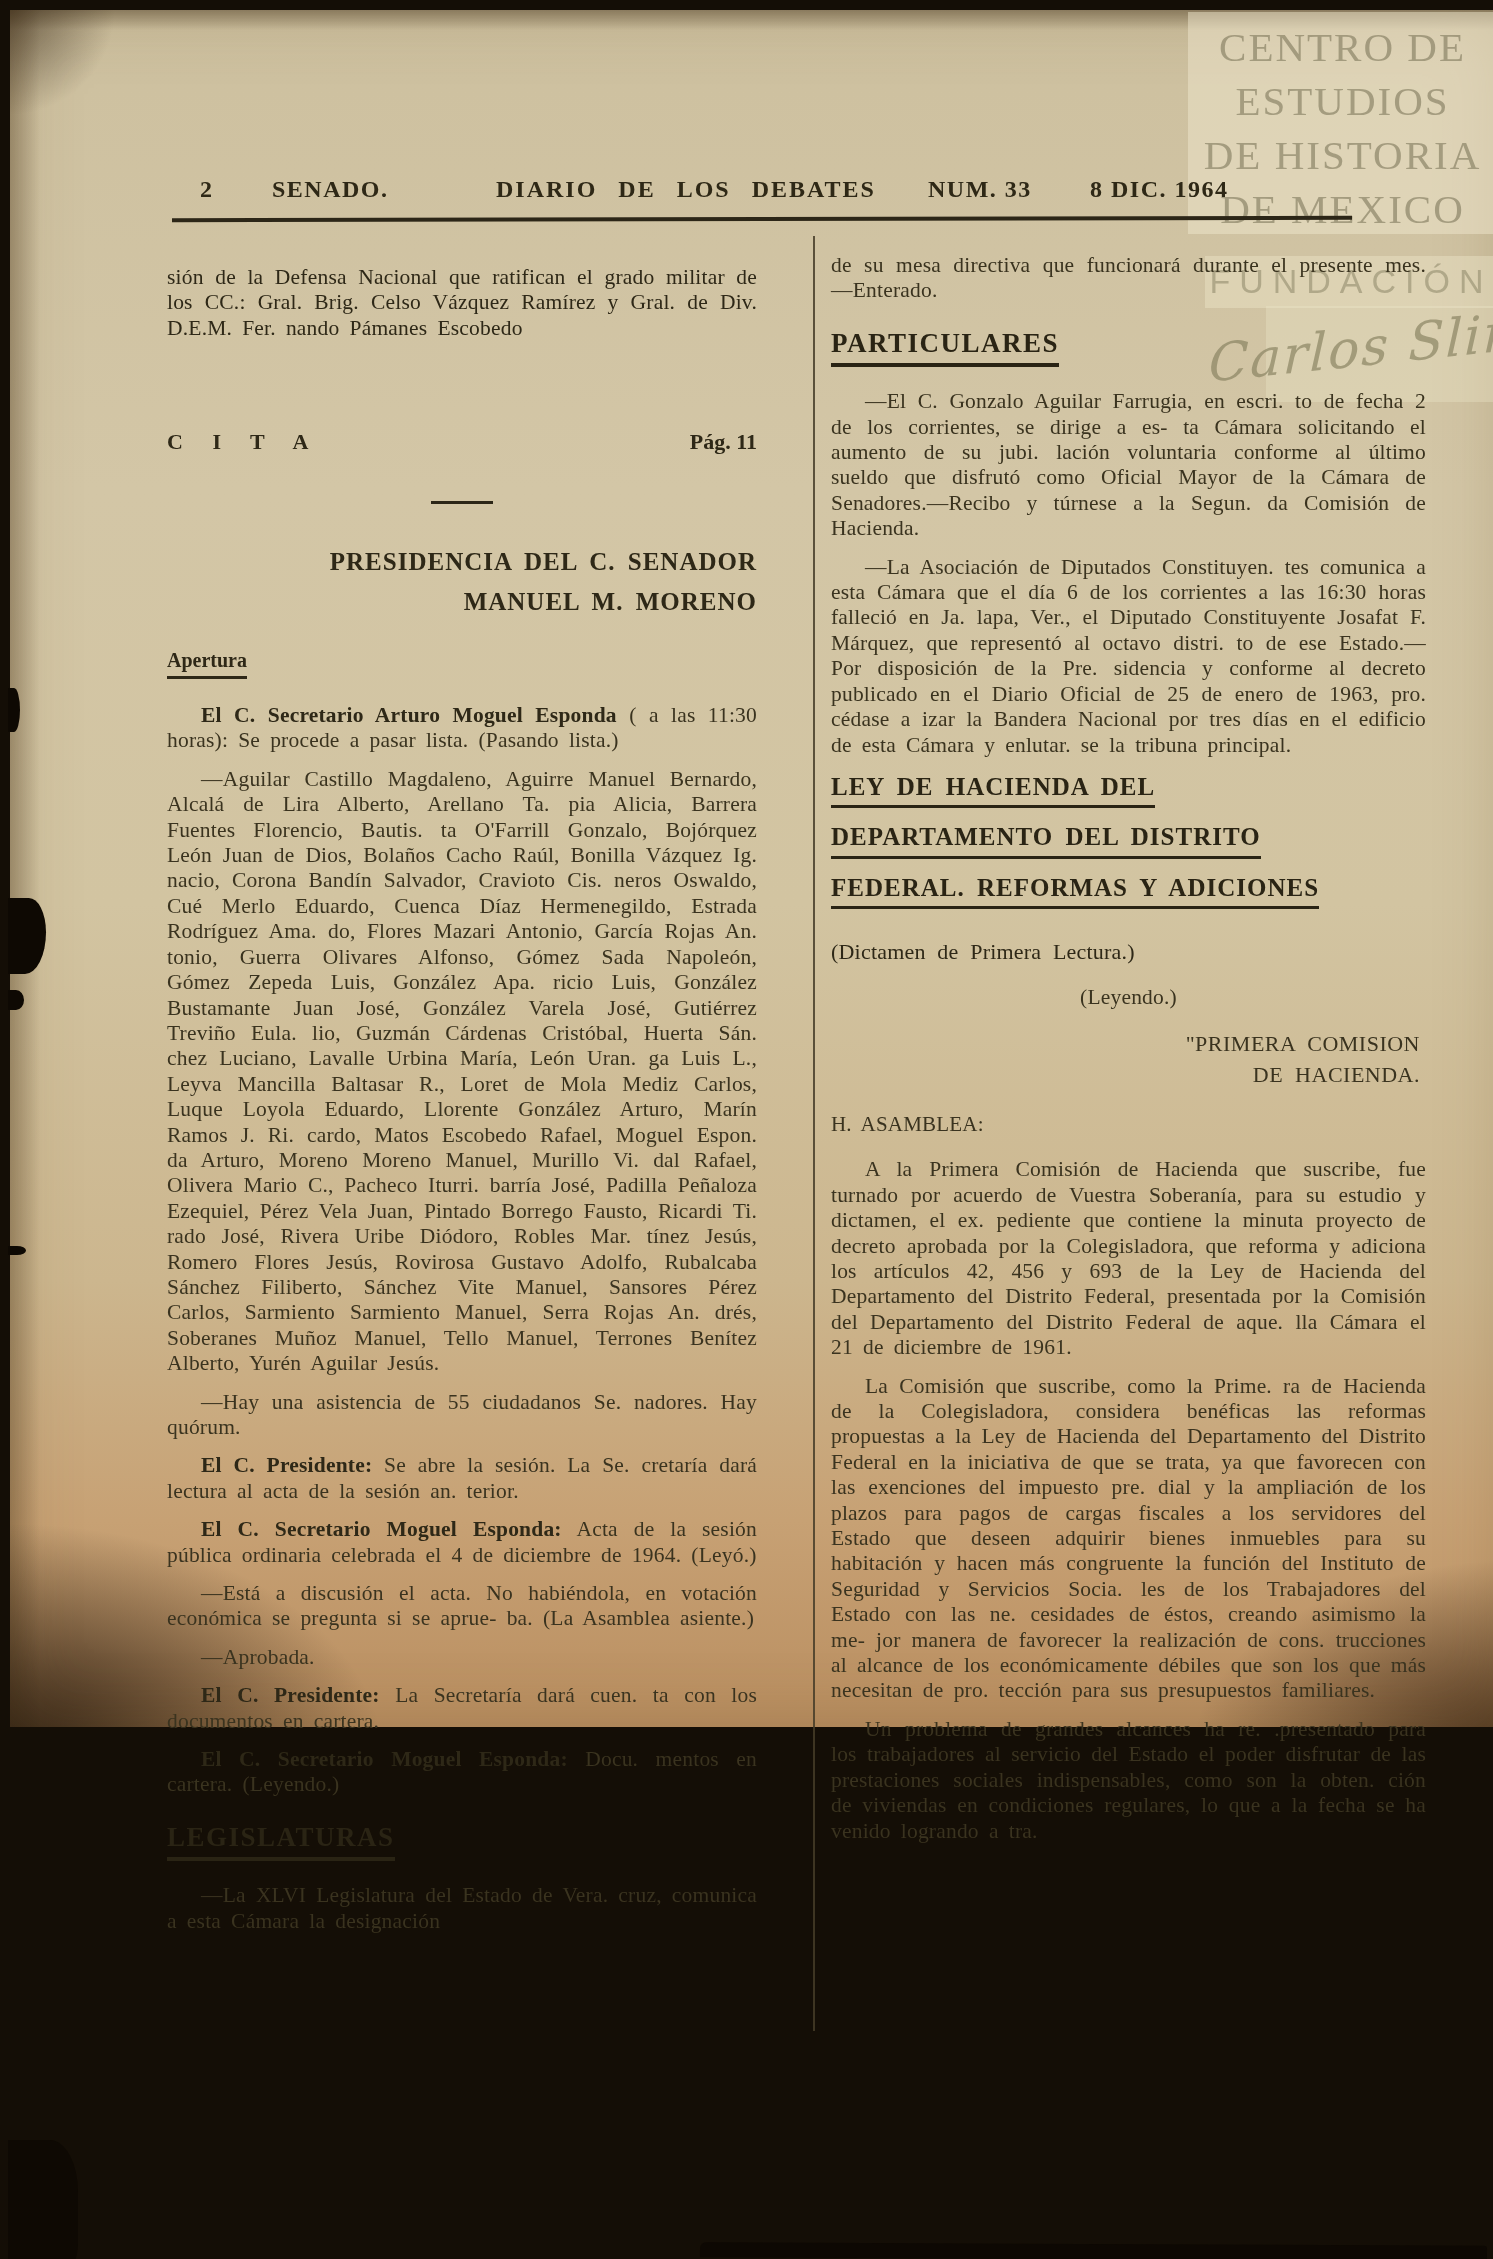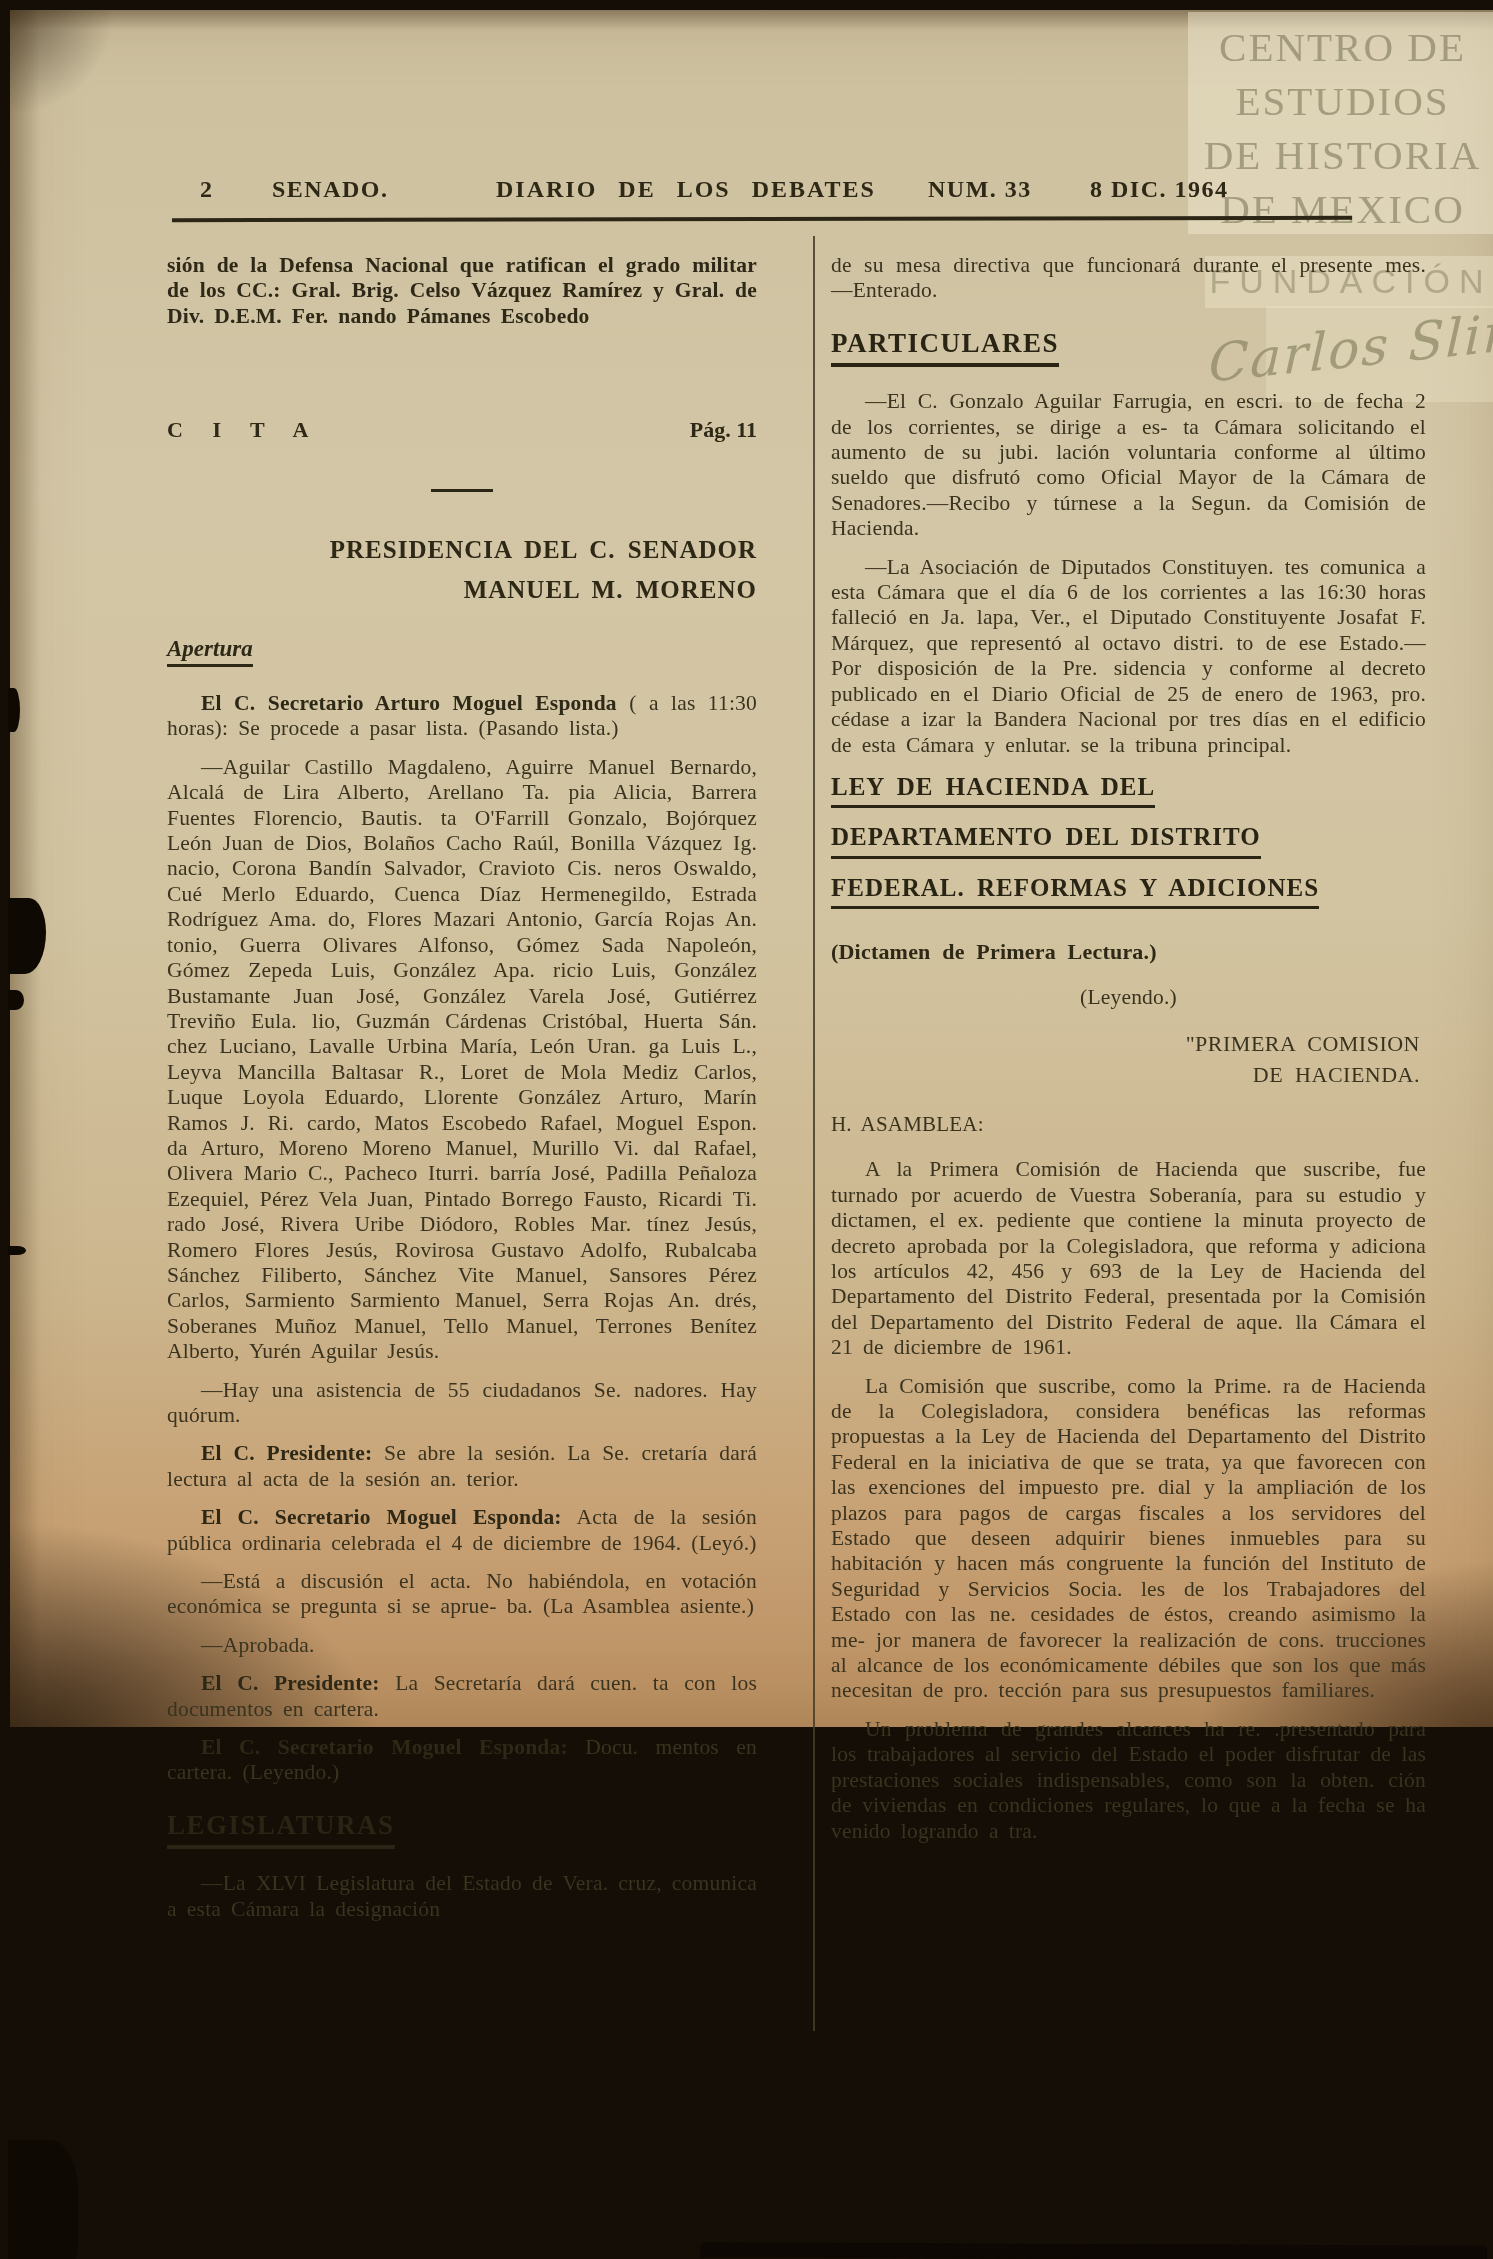--- a/index.html
+++ b/index.html
@@ -40,30 +40,30 @@
   .col-divider{position:absolute;left:803px;top:226px;width:2px;height:1795px;
        background:#453c28;opacity:0.85;}
   
   .col{position:absolute;top:243px;color:#3a331f;font-size:21.5px;line-height:25.4px;}
   .col-left{left:157px;width:590px;}
   .col-right{left:821px;width:595px;}
   .para{margin:0 0 13px 0;text-align:justify;text-indent:34px;
         word-spacing:4.5px;letter-spacing:0.2px;}
   .para b{color:#2e2817;}
   .noindent{text-indent:0;}
-  .bold{font-weight:bold;color:#2e2817;}
+  .bold{font-weight:normal;color:#2e2817;margin-top:12px;}
   .center{text-align:center;}
   .cita-row{display:flex;justify-content:space-between;margin-top:88px;
         font-weight:bold;color:#2e2817;font-size:22px;}
   .cita-label{letter-spacing:12px;}
   .mini-rule{width:62px;height:3px;background:#2c2617;margin:46px auto 38px auto;}
   .presidencia{text-align:right;font-weight:bold;color:#2e2817;font-size:25px;
         line-height:40px;letter-spacing:1px;word-spacing:5px;}
-  .apertura{display:inline-block;font-weight:bold;color:#2e2817;font-size:23px;
-        border-bottom:3px solid #2e2817;padding-bottom:3px;margin:26px 18px 24px 0;font-style:italic;}
+  .apertura{display:inline-block;font-weight:bold;color:#2e2817;font-size:20px;
+        border-bottom:3px solid #2e2817;padding-bottom:3px;margin:26px 18px 24px 0;}
   .section-heading{display:inline-block;font-weight:bold;color:#2a2414;font-size:27px;
         letter-spacing:1.5px;border-bottom:4px solid #2a2414;padding-bottom:7px;
         margin:14px 0 22px 0;}
   .ley-heading{margin:16px 0 14px 0;}
   .ley-line{display:inline-block;font-weight:bold;color:#2a2414;font-size:25px;
         letter-spacing:1px;word-spacing:5px;border-bottom:3px solid #2a2414;
         padding-bottom:6px;margin-bottom:16px;}
   .dictamen{font-size:22px;word-spacing:6px;margin-bottom:20px;}
   .leyendo{margin-bottom:18px;}
   .comision{text-align:right;font-size:22px;line-height:31px;letter-spacing:0.5px;

